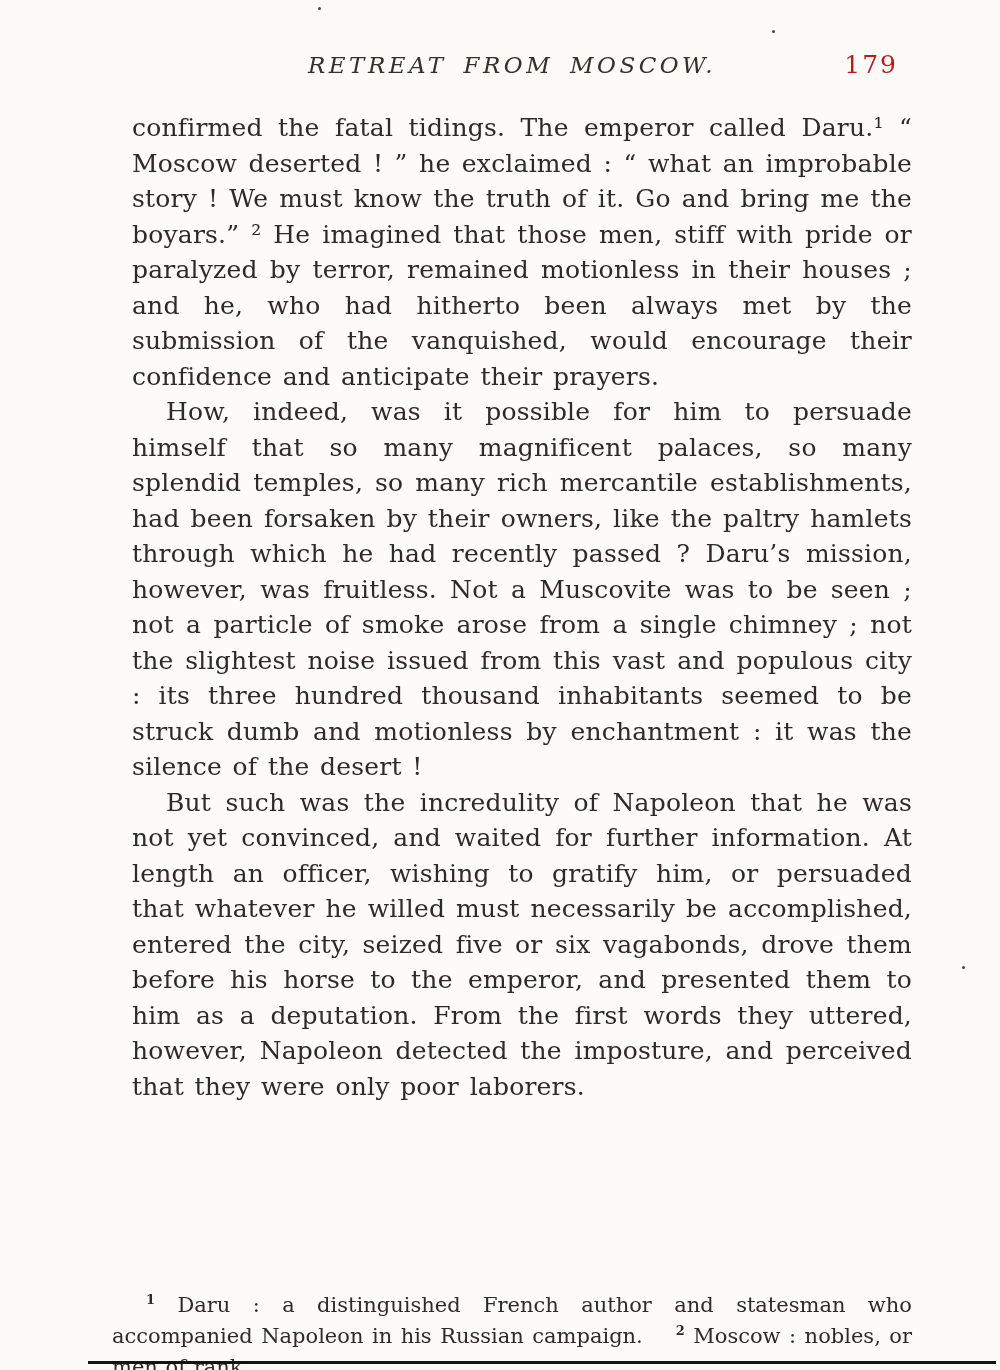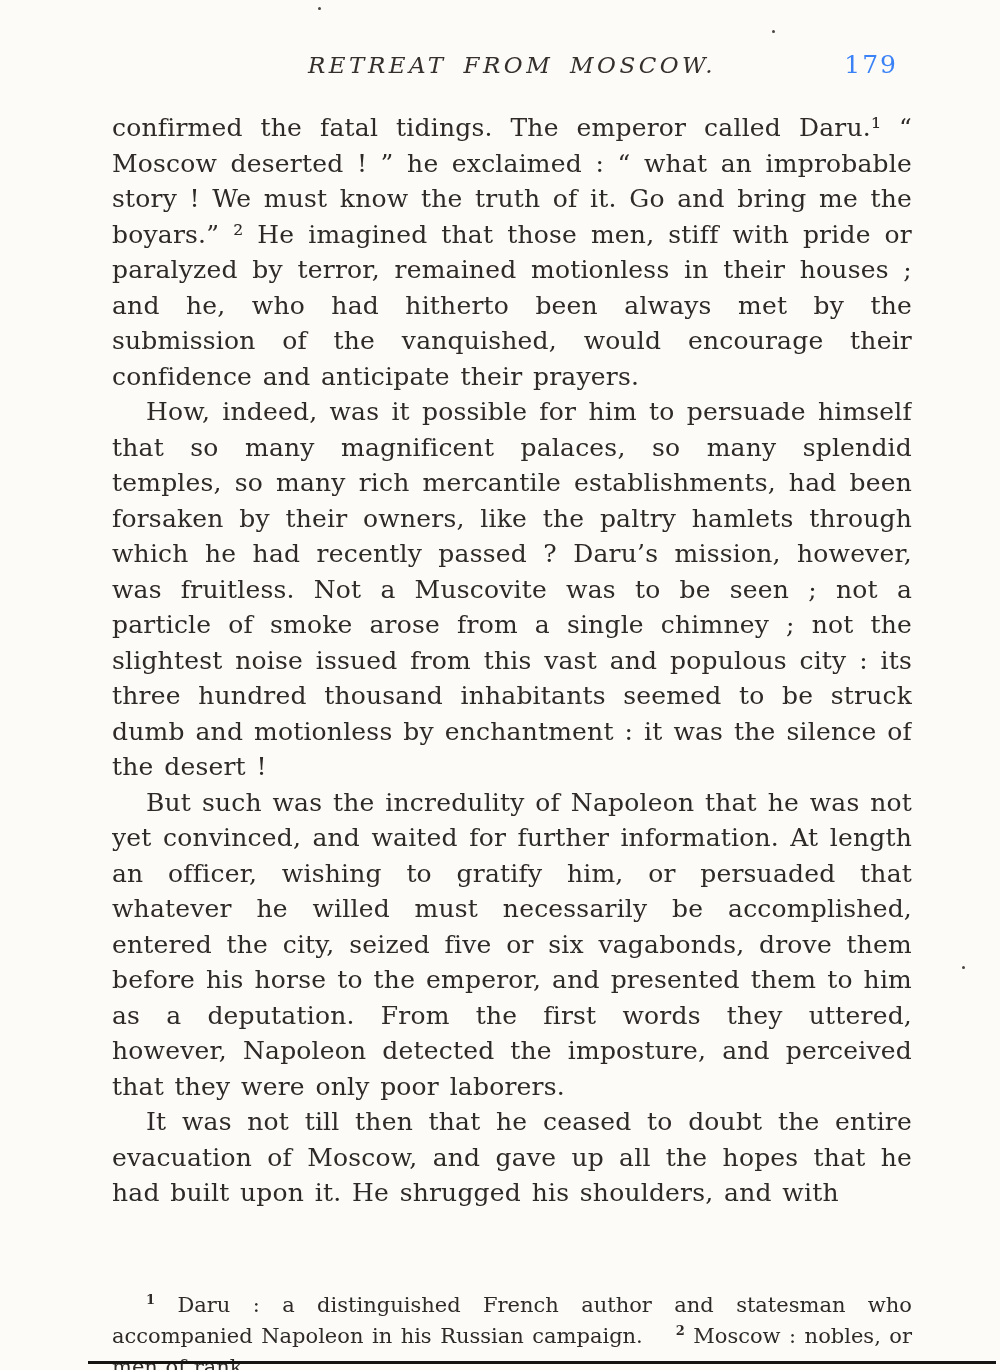--- a/index.html
+++ b/index.html
@@ -37,35 +37,36 @@
     letter-spacing: 3.5px;
     word-spacing: 6px;
     color: #35302c;
   }
   .page-number {
     position: absolute;
     right: 14px;
     top: -2px;
     font-size: 25px;
     letter-spacing: 2px;
-    color: #3b82f6;
+    color: #b91c1c;
   }
 
   
   .text-block {
     height: 1128px;
     overflow: hidden;
     font-size: 25px;
     line-height: 35.5px;
     text-align: justify;
     word-spacing: 2.5px;
     letter-spacing: 0.2px;
   }
   .text-block p {
     text-indent: 34px;
+    margin-left: 20px;
   }
   .text-block p.no-indent {
     text-indent: 0;
   }
 
   
   .footnotes {
     position: absolute;
     left: 0;
     top: 1238px;
@@ -118,21 +119,20 @@
 
   <header class="running-header">
     <span class="running-title">RETREAT FROM MOSCOW.</span>
     <span class="page-number">179</span>
   </header>
 
   <section class="text-block">
     <p class="no-indent">confirmed the fatal tidings.  The emperor called Daru.¹ “ Moscow deserted ! ”  he exclaimed : “ what an improbable story !   We must know the truth of it.   Go and bring me the boyars.” ²   He imagined that those men, stiff with pride or paralyzed by terror, remained motionless in their houses ;  and he, who had hitherto been always met by the submission of the vanquished, would encourage their confidence and anticipate their prayers.</p>
     <p>How, indeed, was it possible for him to persuade himself that so many magnificent palaces, so many splendid temples, so many rich mercantile establishments, had been forsaken by their owners, like the paltry hamlets through which he had recently passed ?   Daru’s mission, however, was fruitless.   Not a Muscovite was to be seen ;  not a particle of smoke arose from a single chimney ;  not the slightest noise issued from this vast and populous city :  its three hundred thousand inhabitants seemed to be struck dumb and motionless by enchantment :  it was the silence of the desert !</p>
     <p>But such was the incredulity of Napoleon that he was not yet convinced, and waited for further information.   At length an officer, wishing to gratify him, or persuaded that whatever he willed must necessarily be accomplished, entered the city, seized five or six vagabonds, drove them before his horse to the emperor, and presented them to him as a deputation.   From the first words they uttered, however, Napoleon detected the imposture, and perceived that they were only poor laborers.</p>
-    <p>It was not till then that he ceased to doubt the entire evacuation of Moscow, and gave up all the hopes that he had built upon it.   He shrugged his shoulders, and with</p>
   </section>
 
   <footer class="footnotes">
     <sup>1</sup>
     <b>Daru :</b><span> a distinguished French author and statesman who accompanied Napoleon in his Russian campaign.</span>
     <span class="fn-gap"></span>
     <sup>2</sup>
     <b>Moscow :</b><span> nobles, or men of rank.</span>
   </footer>
 

